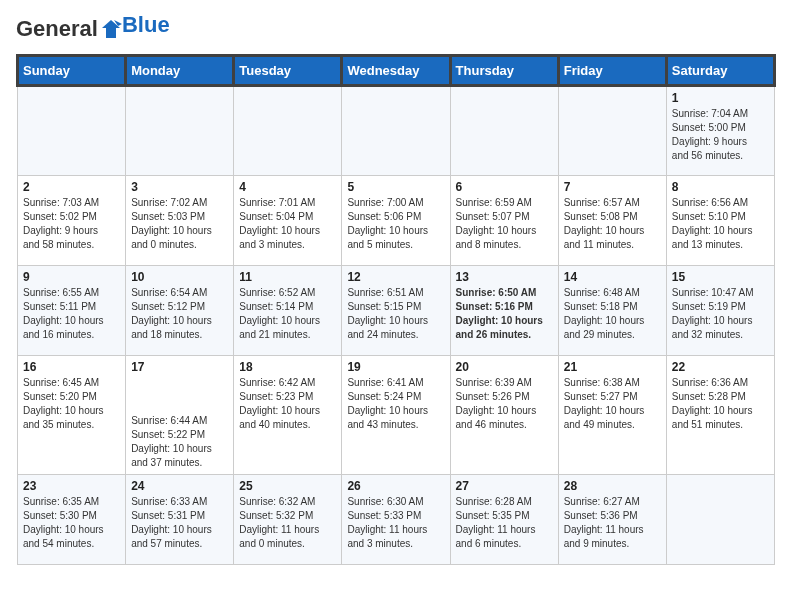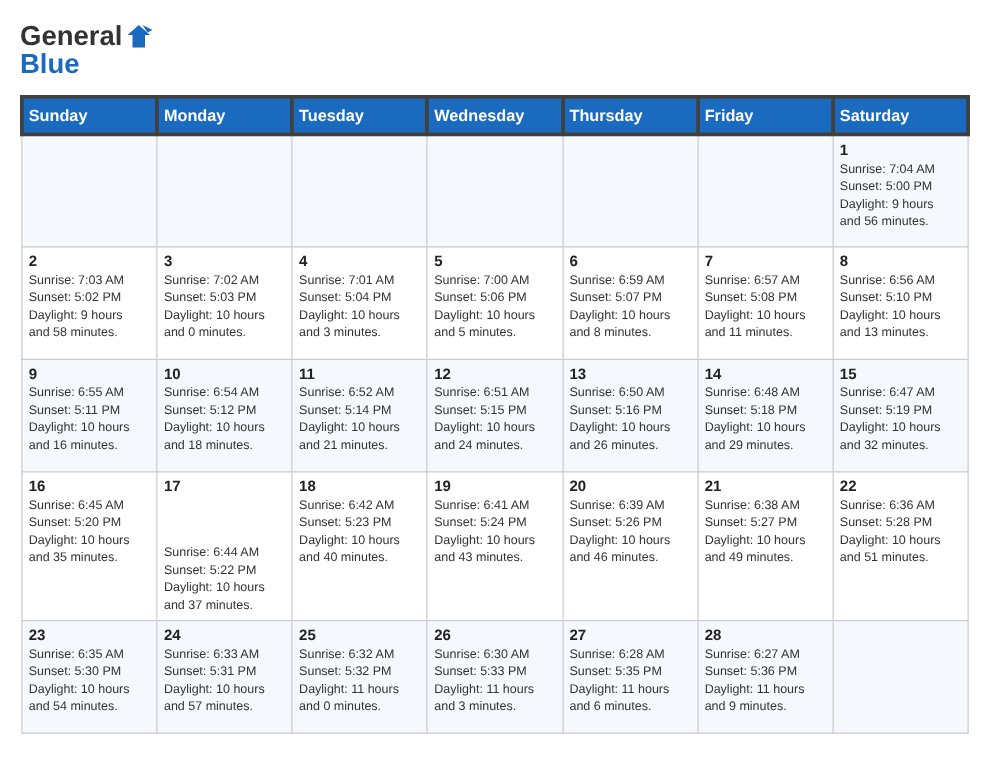--- a/index.html
+++ b/index.html
@@ -11,21 +11,21 @@
       padding: 16px;
     }
     .header {
       display: flex;
       justify-content: space-between;
       align-items: flex-start;
       margin-bottom: 12px;
     }
     .logo {
       display: flex;
-      flex-direction: column;
+      flex-direction: row;
       align-items: flex-start;
     }
     .title-block {
       text-align: right;
     }
     .title-month {
       font-size: 36px;
       font-weight: bold;
       color: #222;
       line-height: 1.1;
@@ -197,35 +197,35 @@
         </td>
         <td>
           <span class="day-num">12</span>
           <div class="day-info" style="white-space: pre-line;">Sunrise: 6:51 AM
 Sunset: 5:15 PM
 Daylight: 10 hours
 and 24 minutes.</div>
         </td>
         <td>
           <span class="day-num">13</span>
-          <div class="day-info" style="white-space: pre-line;">Sunrise: 6:50 AM
+          <div class="day-info" style="white-space: pre-line; font-weight: bold;">Sunrise: 6:50 AM
 Sunset: 5:16 PM
 Daylight: 10 hours
 and 26 minutes.</div>
         </td>
         <td>
           <span class="day-num">14</span>
           <div class="day-info" style="white-space: pre-line;">Sunrise: 6:48 AM
 Sunset: 5:18 PM
 Daylight: 10 hours
 and 29 minutes.</div>
         </td>
         <td>
           <span class="day-num">15</span>
-          <div class="day-info" style="white-space: pre-line;">Sunrise: 6:47 AM
+          <div class="day-info" style="white-space: pre-line;">Sunrise: 10:47 AM
 Sunset: 5:19 PM
 Daylight: 10 hours
 and 32 minutes.</div>
         </td>
       </tr>
       <tr>
         <td>
           <span class="day-num">16</span>
           <div class="day-info" style="white-space: pre-line;">Sunrise: 6:45 AM
 Sunset: 5:20 PM

